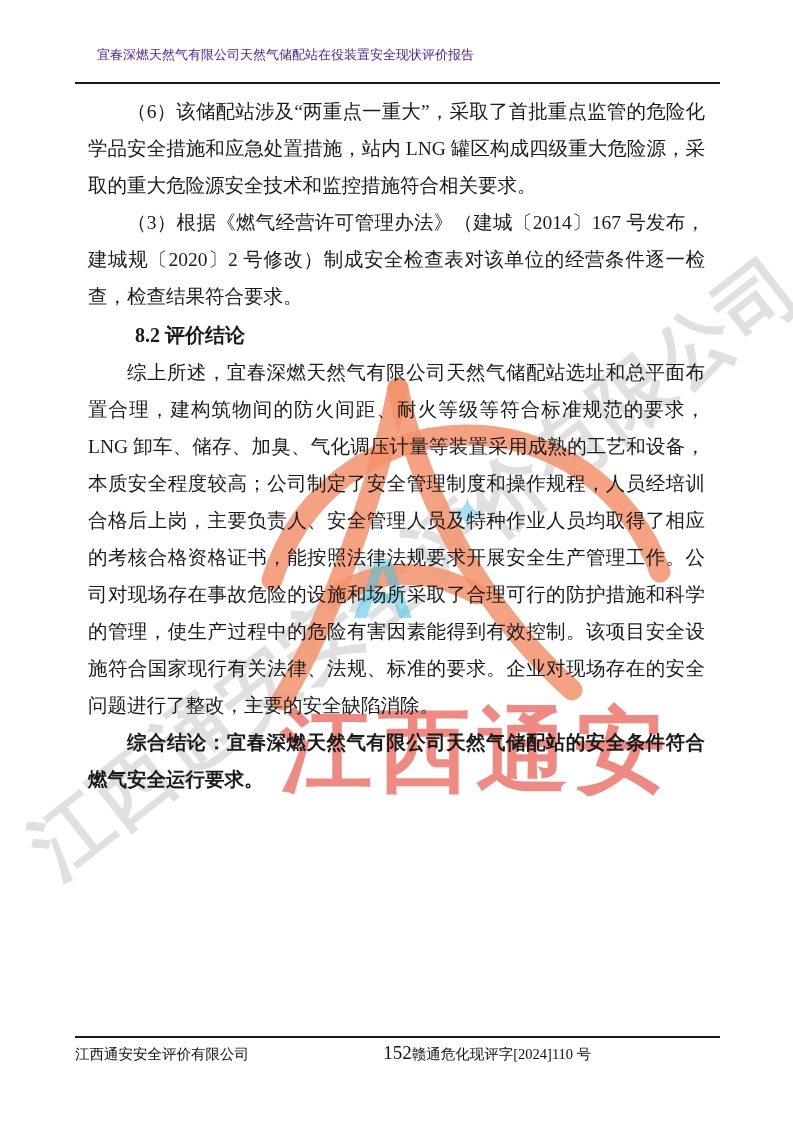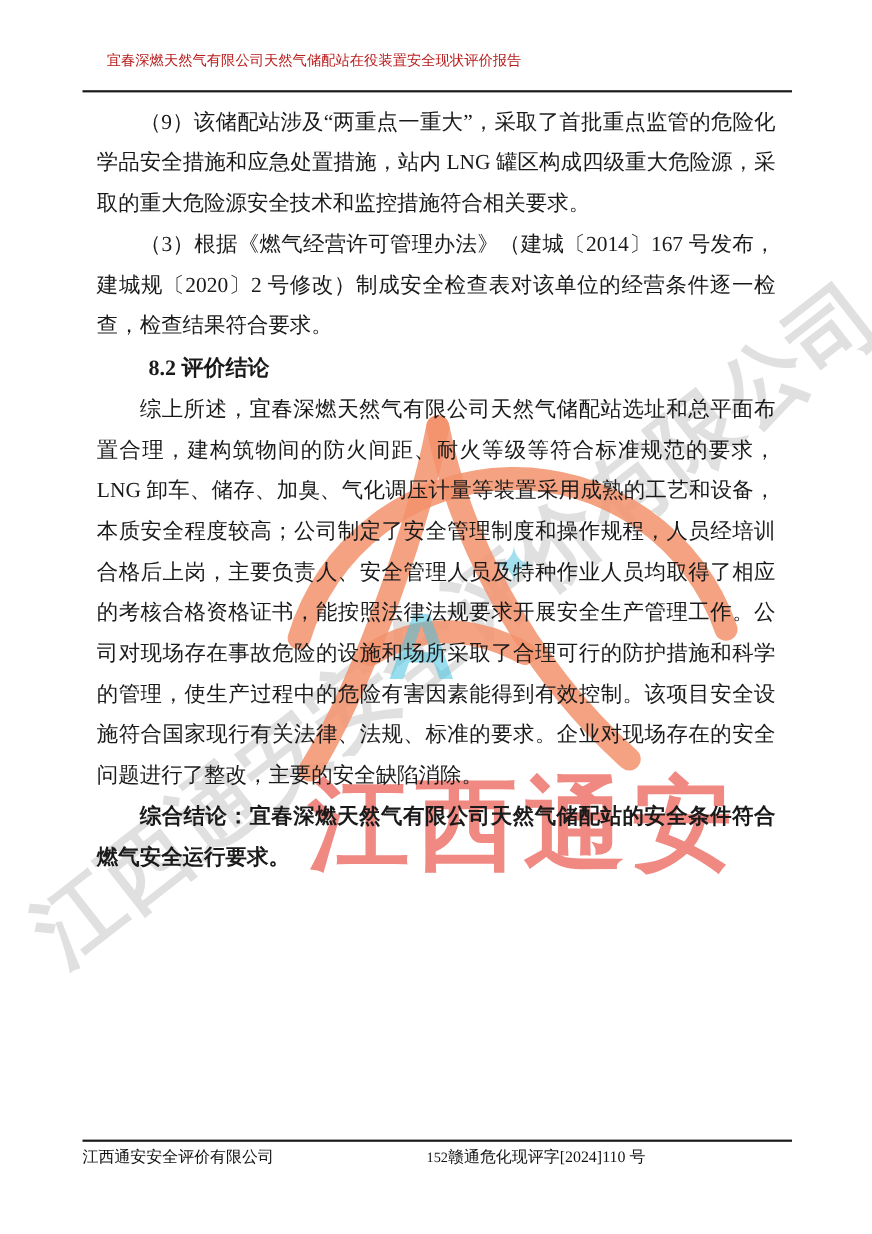--- a/index.html
+++ b/index.html
@@ -81,21 +81,21 @@
   }
   .doc-header {
     position: absolute;
     left: 75px;
     right: 73px;
     top: 46px;
     border-bottom: 2px solid #1a1a1a;
     padding: 0 0 18px 22px;
     font-family: "Liberation Serif", serif;
     font-size: 13px;
-    color: #b91c1c;
+    color: #4c1d95;
   }
   .doc-body {
     position: absolute;
     left: 88px;
     right: 88px;
     top: 93px;
     font-size: 19.5px;
     line-height: 37px;
     text-align: justify;
   }
@@ -122,21 +122,21 @@
     right: 73px;
     top: 1036px;
     border-top: 2px solid #1a1a1a;
     padding-top: 4px;
     display: flex;
     align-items: baseline;
     font-size: 14.5px;
     color: #111111;
   }
   .footer-left  { flex: 1; text-align: left; }
-  .footer-mid   { flex: 0 0 auto; text-align: right; font-size: 13px; }
+  .footer-mid   { flex: 0 0 auto; text-align: right; font-size: 19px; }
   .footer-right { flex: 1; text-align: left; }
 </style>
 </head>
 <body>
 
 <div class="page">
 
   <div class="wm-layer">
     <div class="wm-diagonal">江西通安安全评价有限公司</div>
 
@@ -155,21 +155,21 @@
     <div class="wm-red-text">江西通安</div>
   </div>
 
   <div class="doc-layer">
 
     <div class="doc-header">
       <span>宜春深燃天然气有限公司天然气储配站在役装置安全现状评价报告</span>
     </div>
 
     <div class="doc-body">
-      <p>（9）该储配站涉及“两重点一重大”，采取了首批重点监管的危险化学品安全措施和应急处置措施，站内 LNG 罐区构成四级重大危险源，采取的重大危险源安全技术和监控措施符合相关要求。</p>
+      <p>（6）该储配站涉及“两重点一重大”，采取了首批重点监管的危险化学品安全措施和应急处置措施，站内 LNG 罐区构成四级重大危险源，采取的重大危险源安全技术和监控措施符合相关要求。</p>
       <p>（3）根据《燃气经营许可管理办法》（建城〔2014〕167 号发布，建城规〔2020〕2 号修改）制成安全检查表对该单位的经营条件逐一检查，检查结果符合要求。</p>
       <h2 class="section-heading">8.2 评价结论</h2>
       <p>综上所述，宜春深燃天然气有限公司天然气储配站选址和总平面布置合理，建构筑物间的防火间距、耐火等级等符合标准规范的要求，LNG 卸车、储存、加臭、气化调压计量等装置采用成熟的工艺和设备，本质安全程度较高；公司制定了安全管理制度和操作规程，人员经培训合格后上岗，主要负责人、安全管理人员及特种作业人员均取得了相应的考核合格资格证书，能按照法律法规要求开展安全生产管理工作。公司对现场存在事故危险的设施和场所采取了合理可行的防护措施和科学的管理，使生产过程中的危险有害因素能得到有效控制。该项目安全设施符合国家现行有关法律、法规、标准的要求。企业对现场存在的安全问题进行了整改，主要的安全缺陷消除。</p>
       <p class="bold-para">综合结论：宜春深燃天然气有限公司天然气储配站的安全条件符合燃气安全运行要求。</p>
     </div>
 
     <div class="doc-footer">
       <span class="footer-left">江西通安安全评价有限公司</span>
       <span class="footer-mid">152</span>
       <span class="footer-right">赣通危化现评字[2024]110 号</span>

